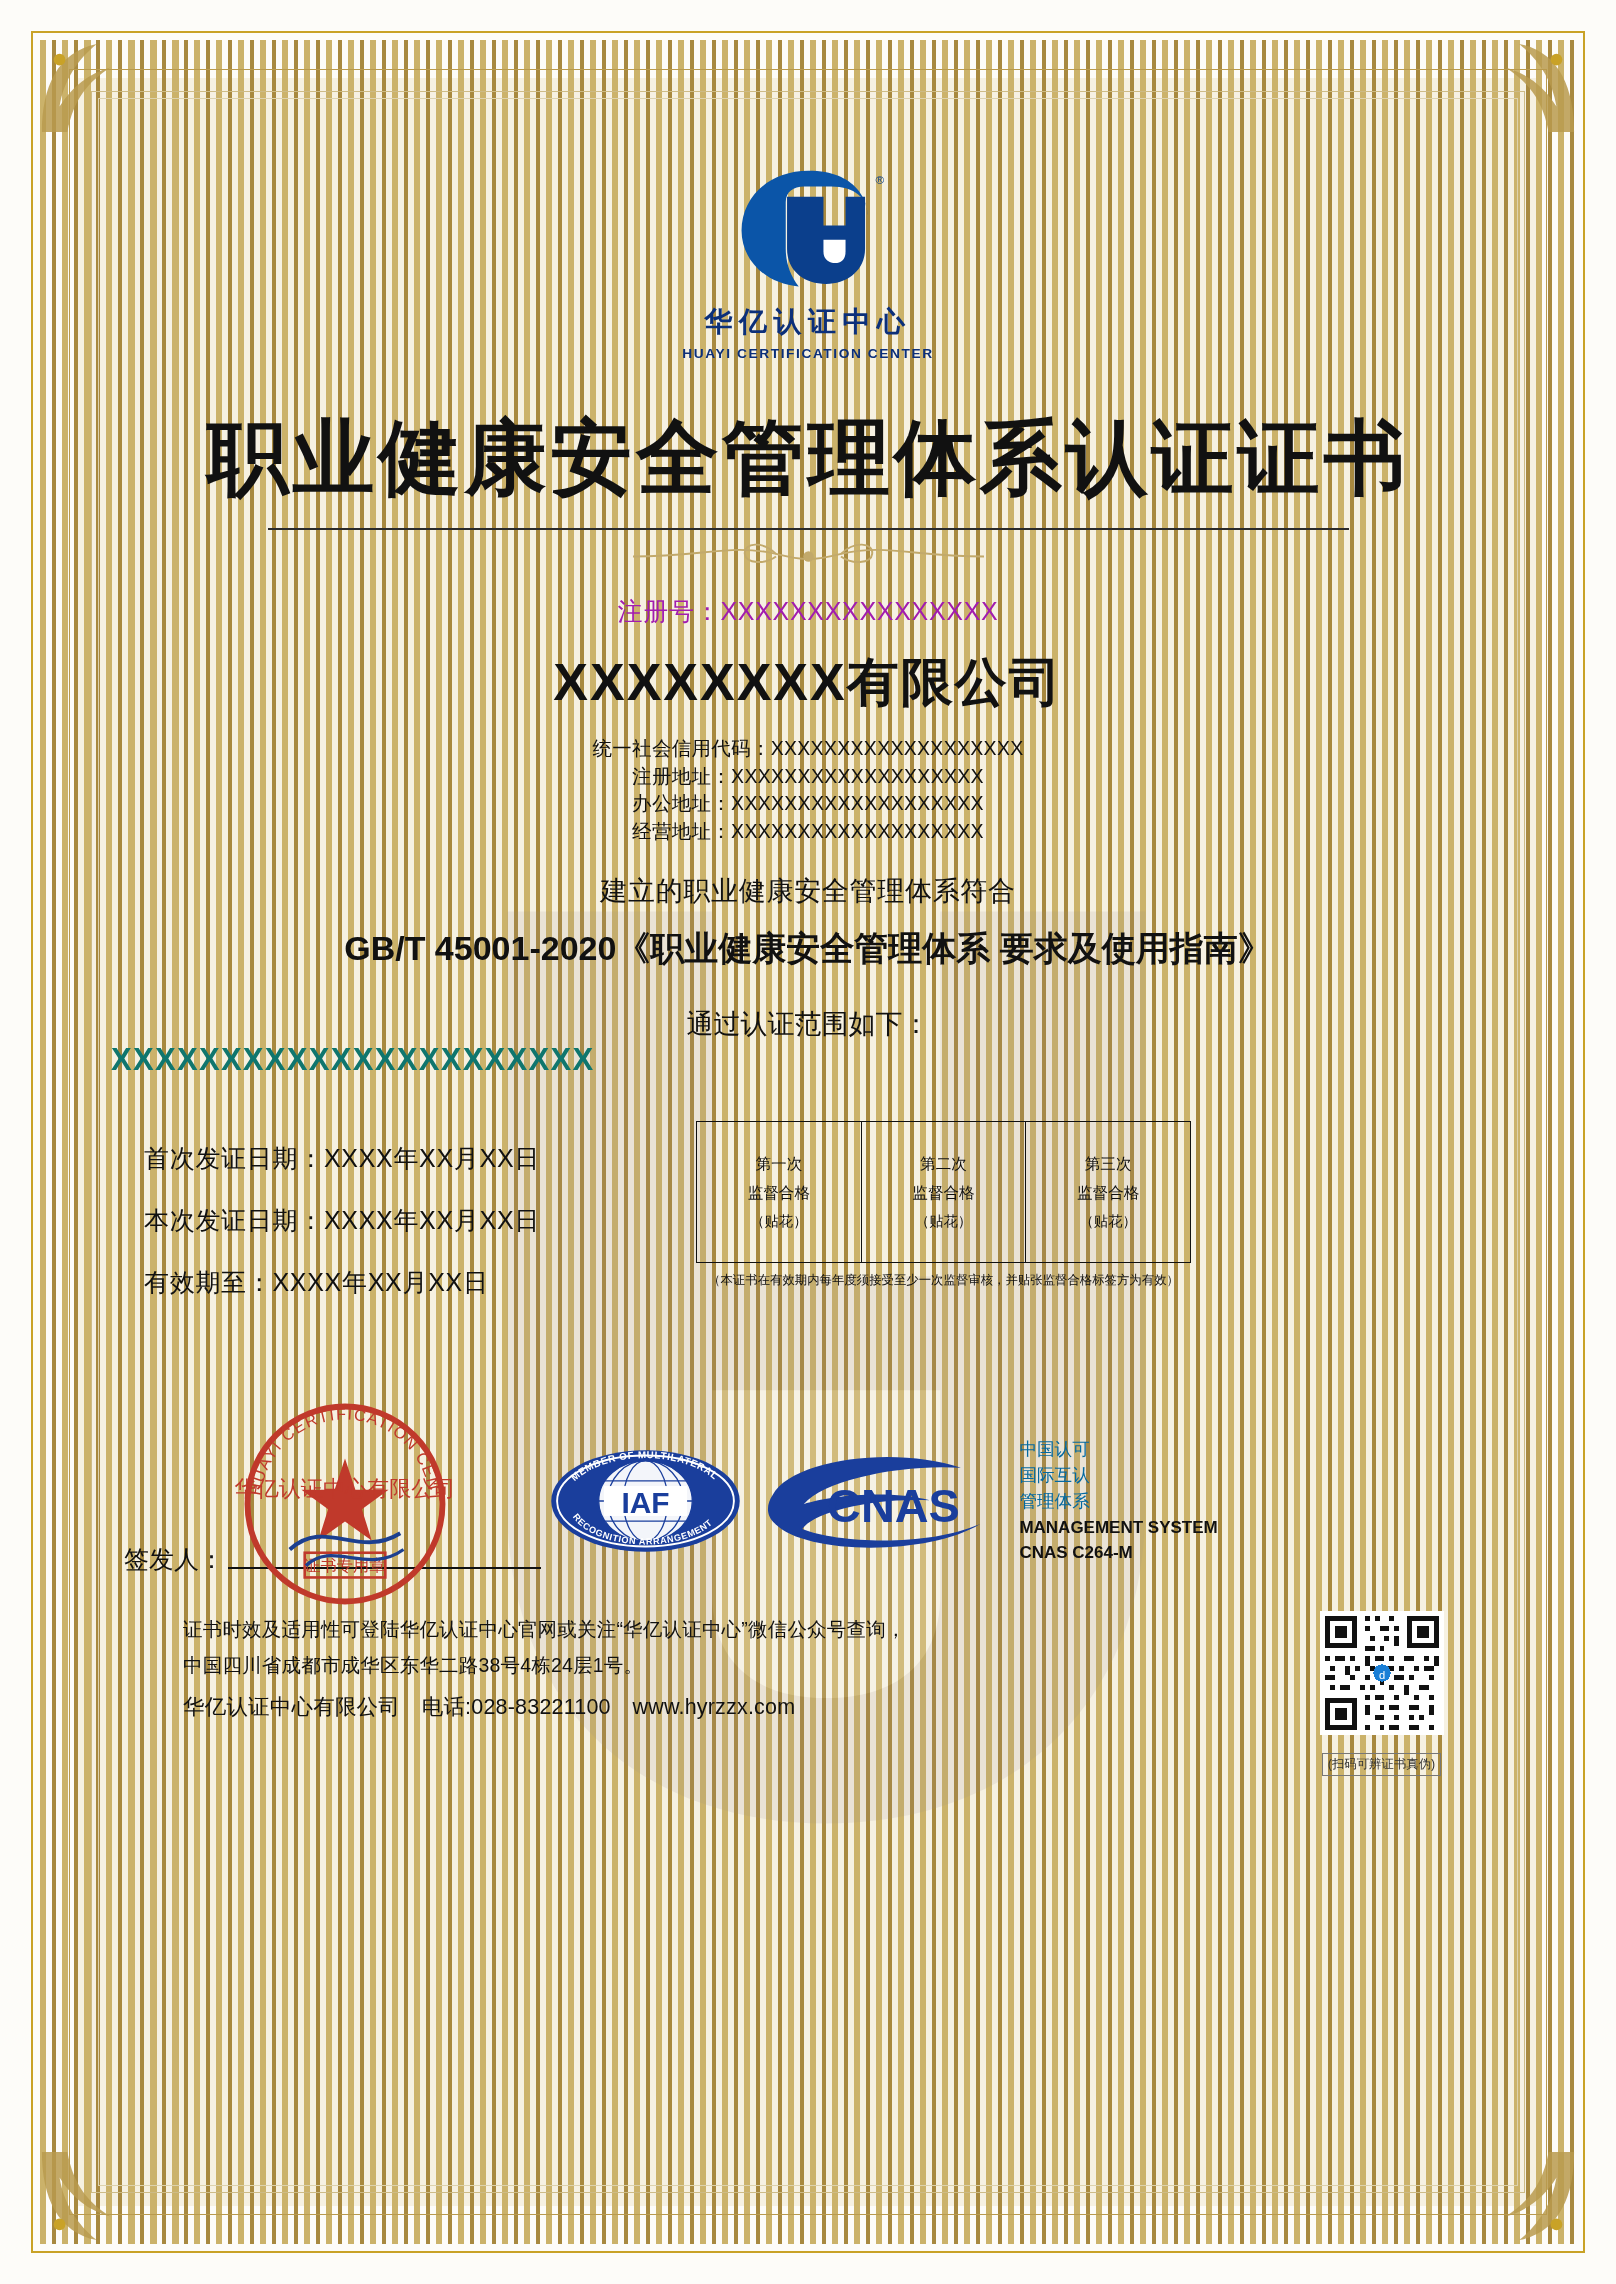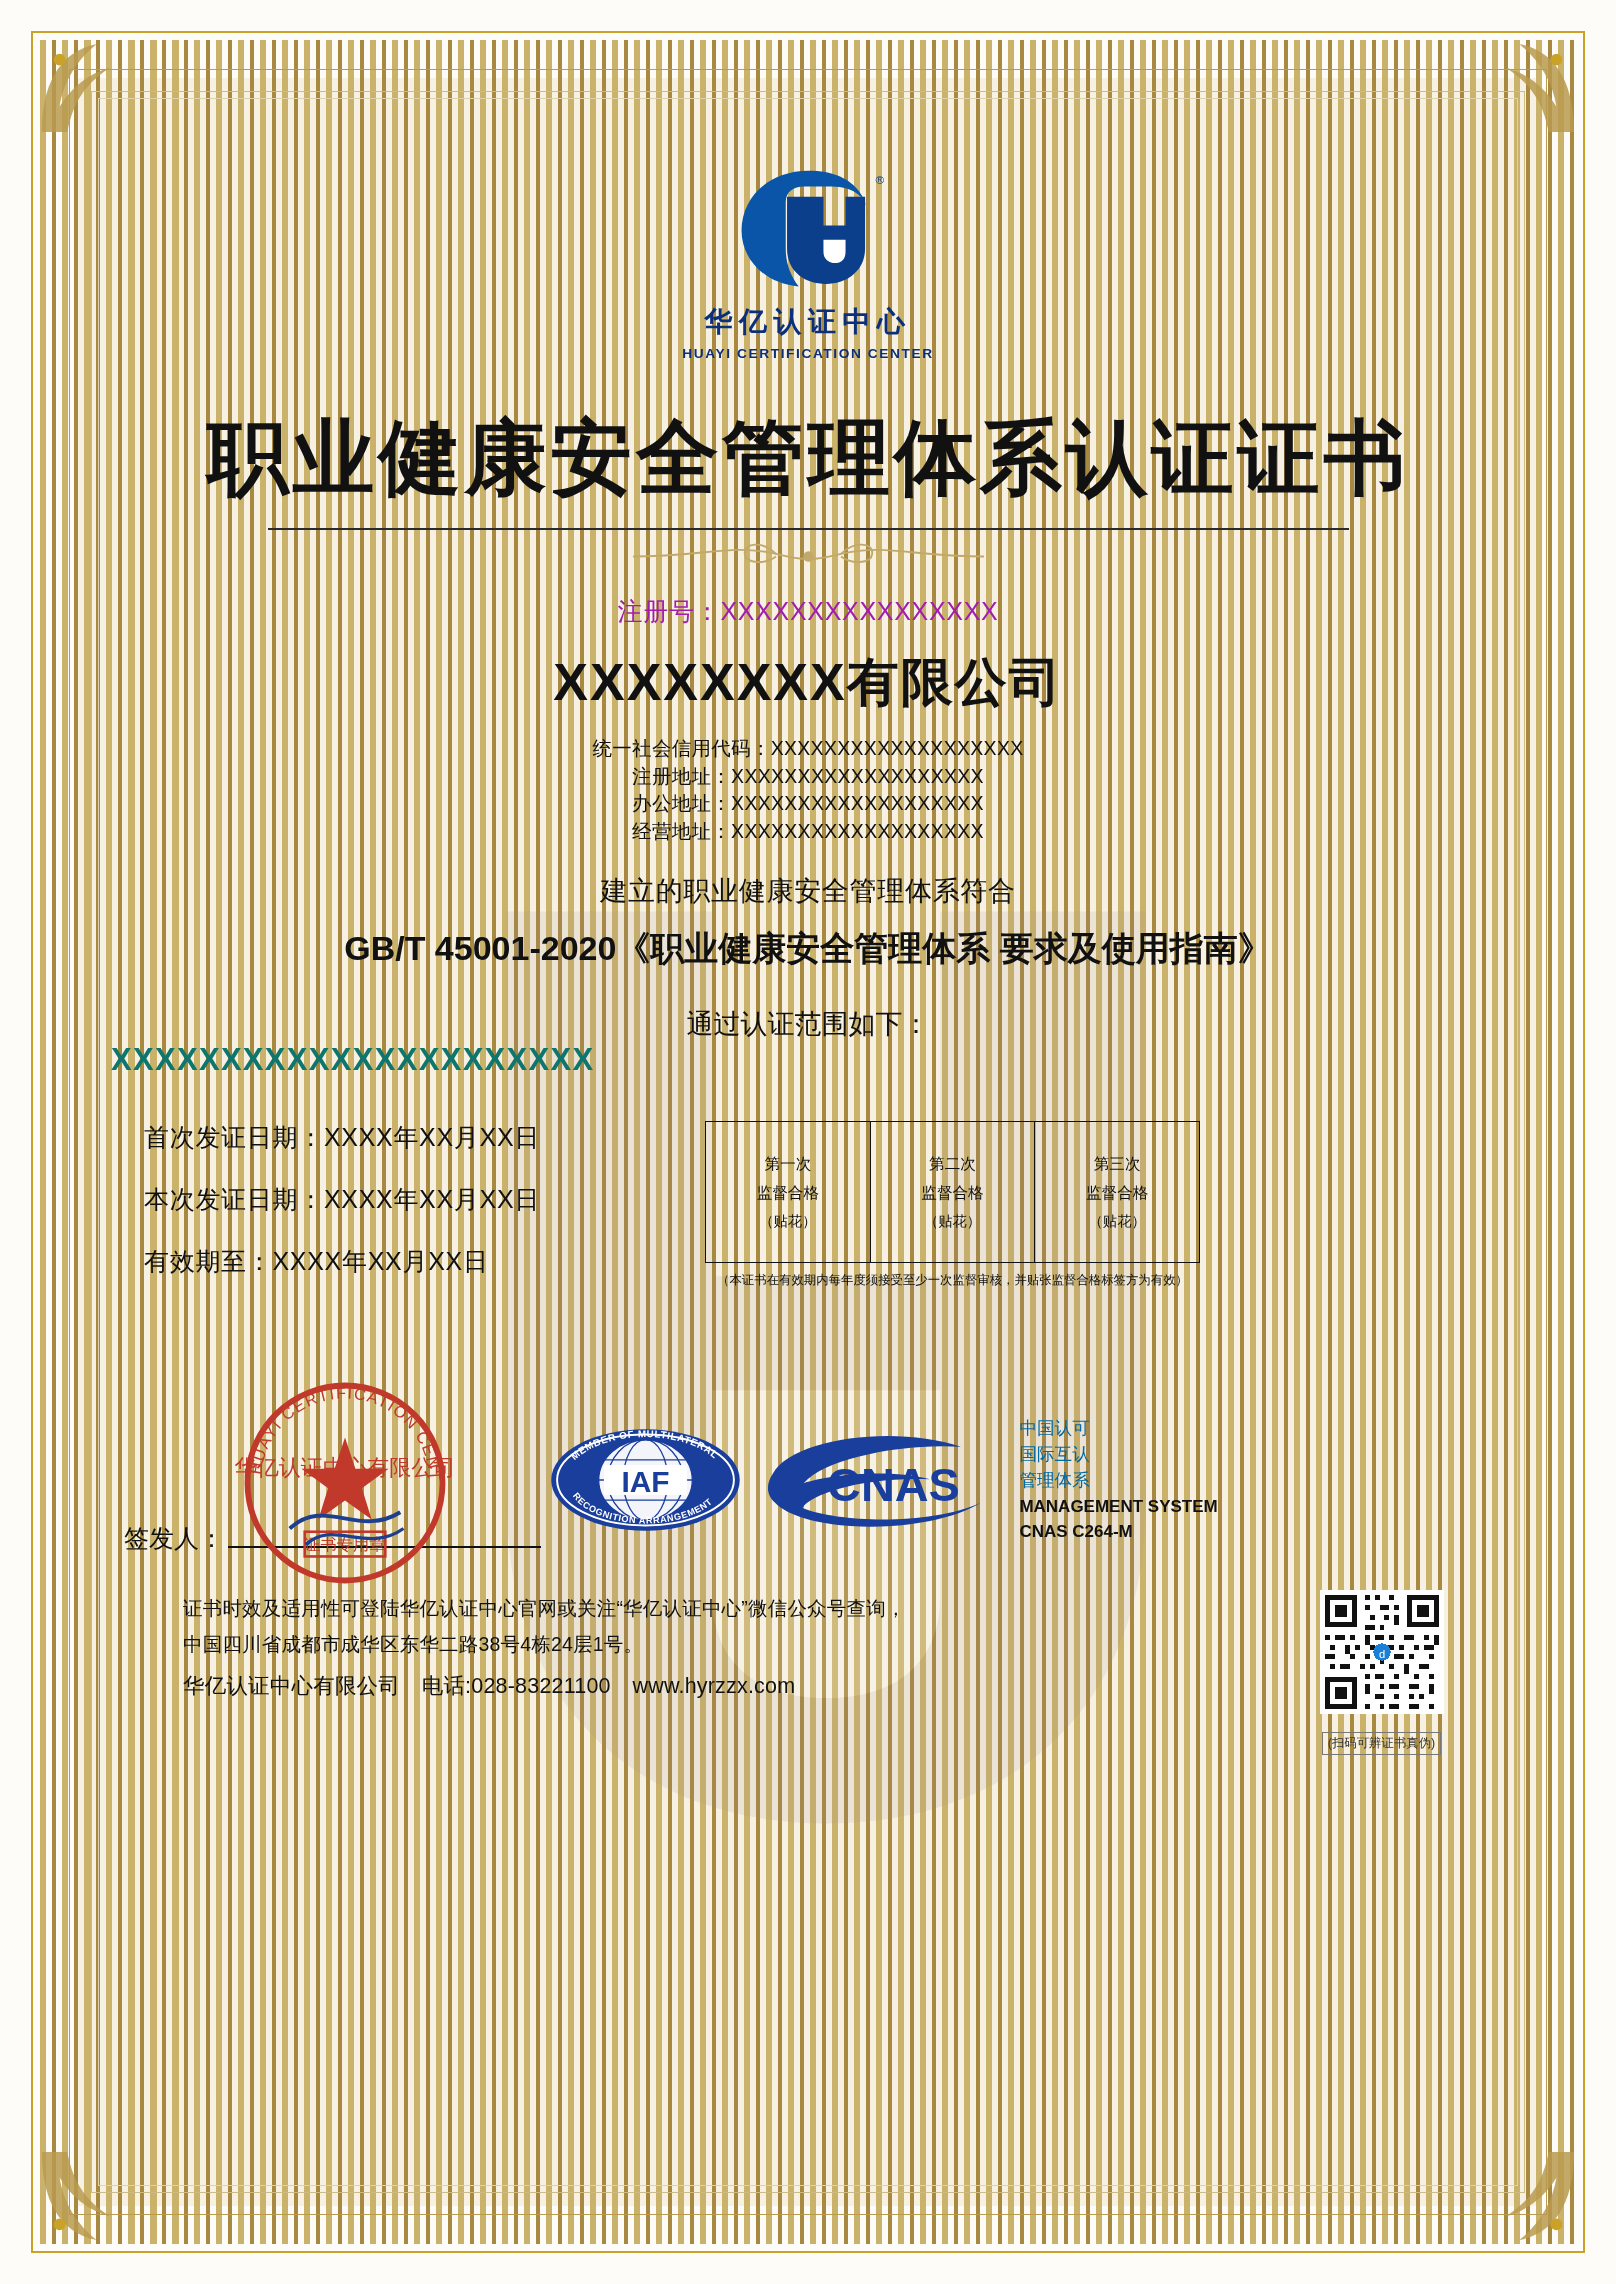--- a/index.html
+++ b/index.html
@@ -192,28 +192,29 @@
   
   .dates-row {
     display: flex;
     align-items: flex-start;
     margin-top: 43px;
   }
   .dates {
     width: 573px;
     padding-left: 33px;
     box-sizing: border-box;
+    margin-top: 21px;
   }
   .date-line {
     font-size: 25px;
     color: #111;
     margin-bottom: 29px;
     letter-spacing: 0.7px;
   }
-  .sticker-area { flex: 1; padding-left: 21px; }
+  .sticker-area { flex: 1; padding-left: 12px; }
   .sticker-table {
     width: 495px;
     border-collapse: collapse;
     table-layout: fixed;
   }
   .sticker-table td {
     border: 1.3px solid #111;
     height: 130px;
     text-align: center;
     vertical-align: middle;

